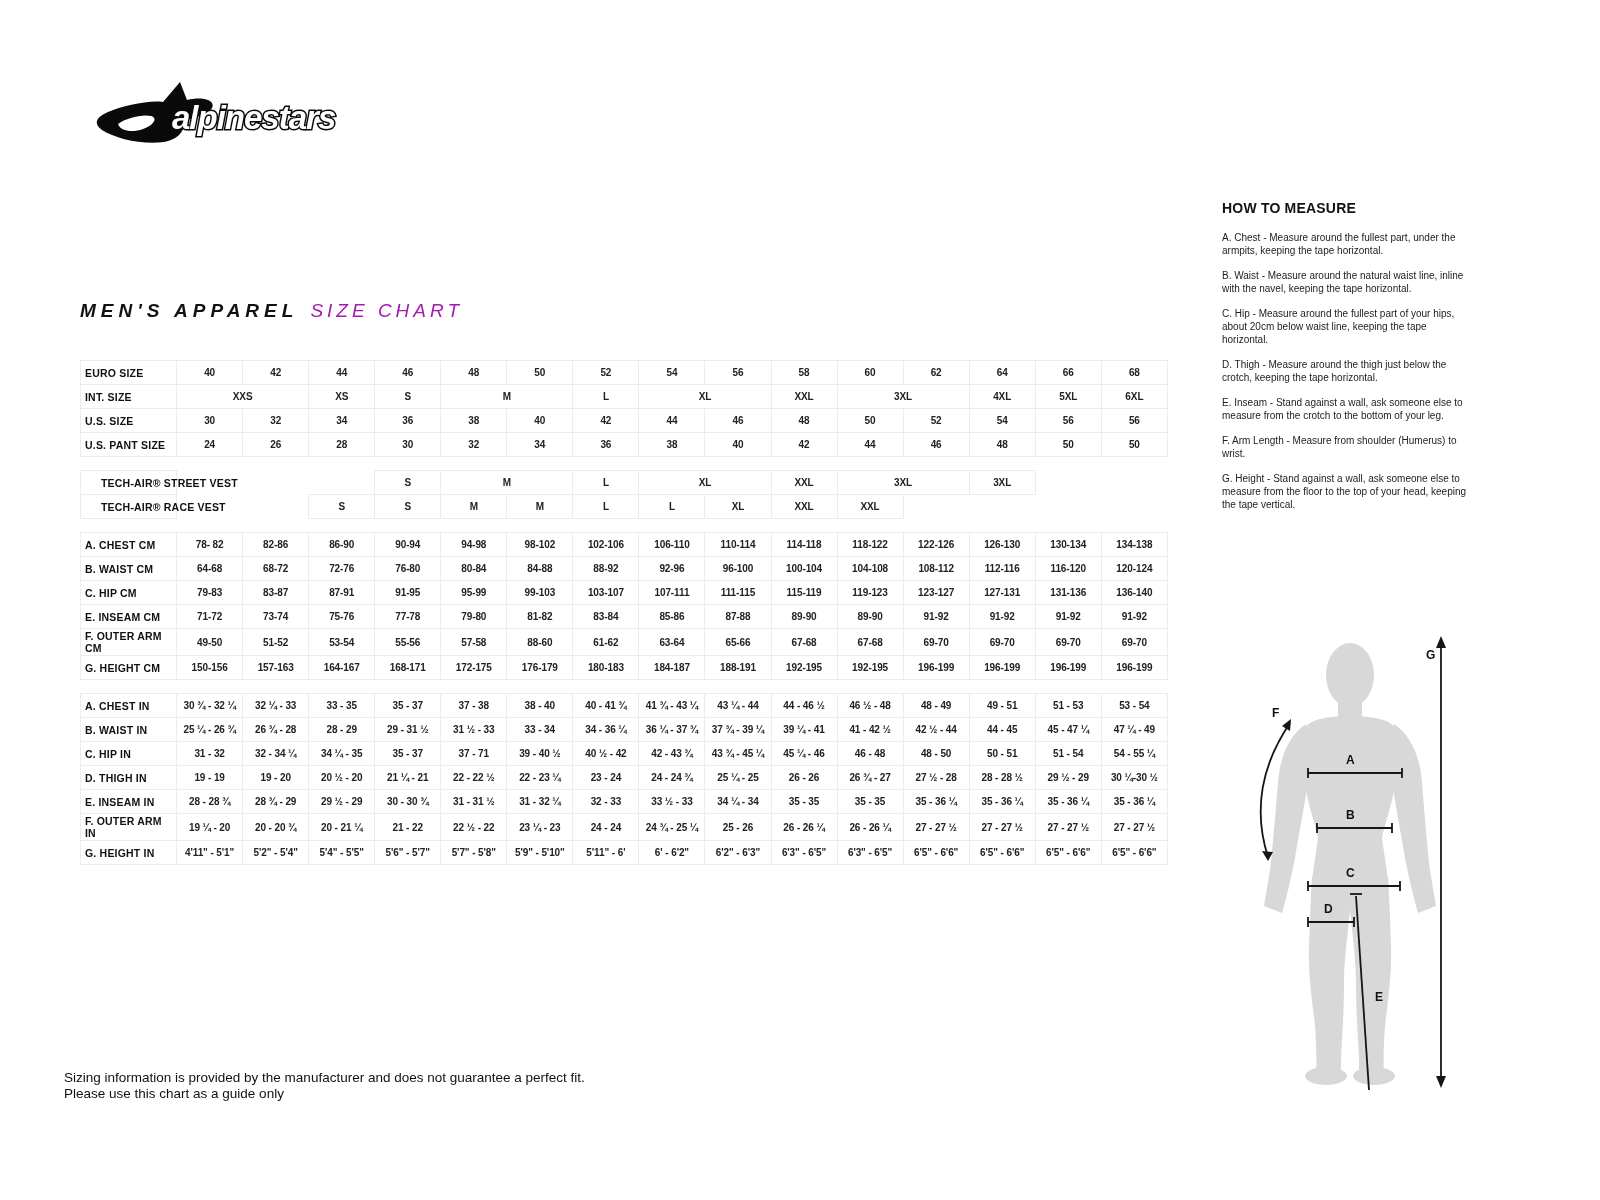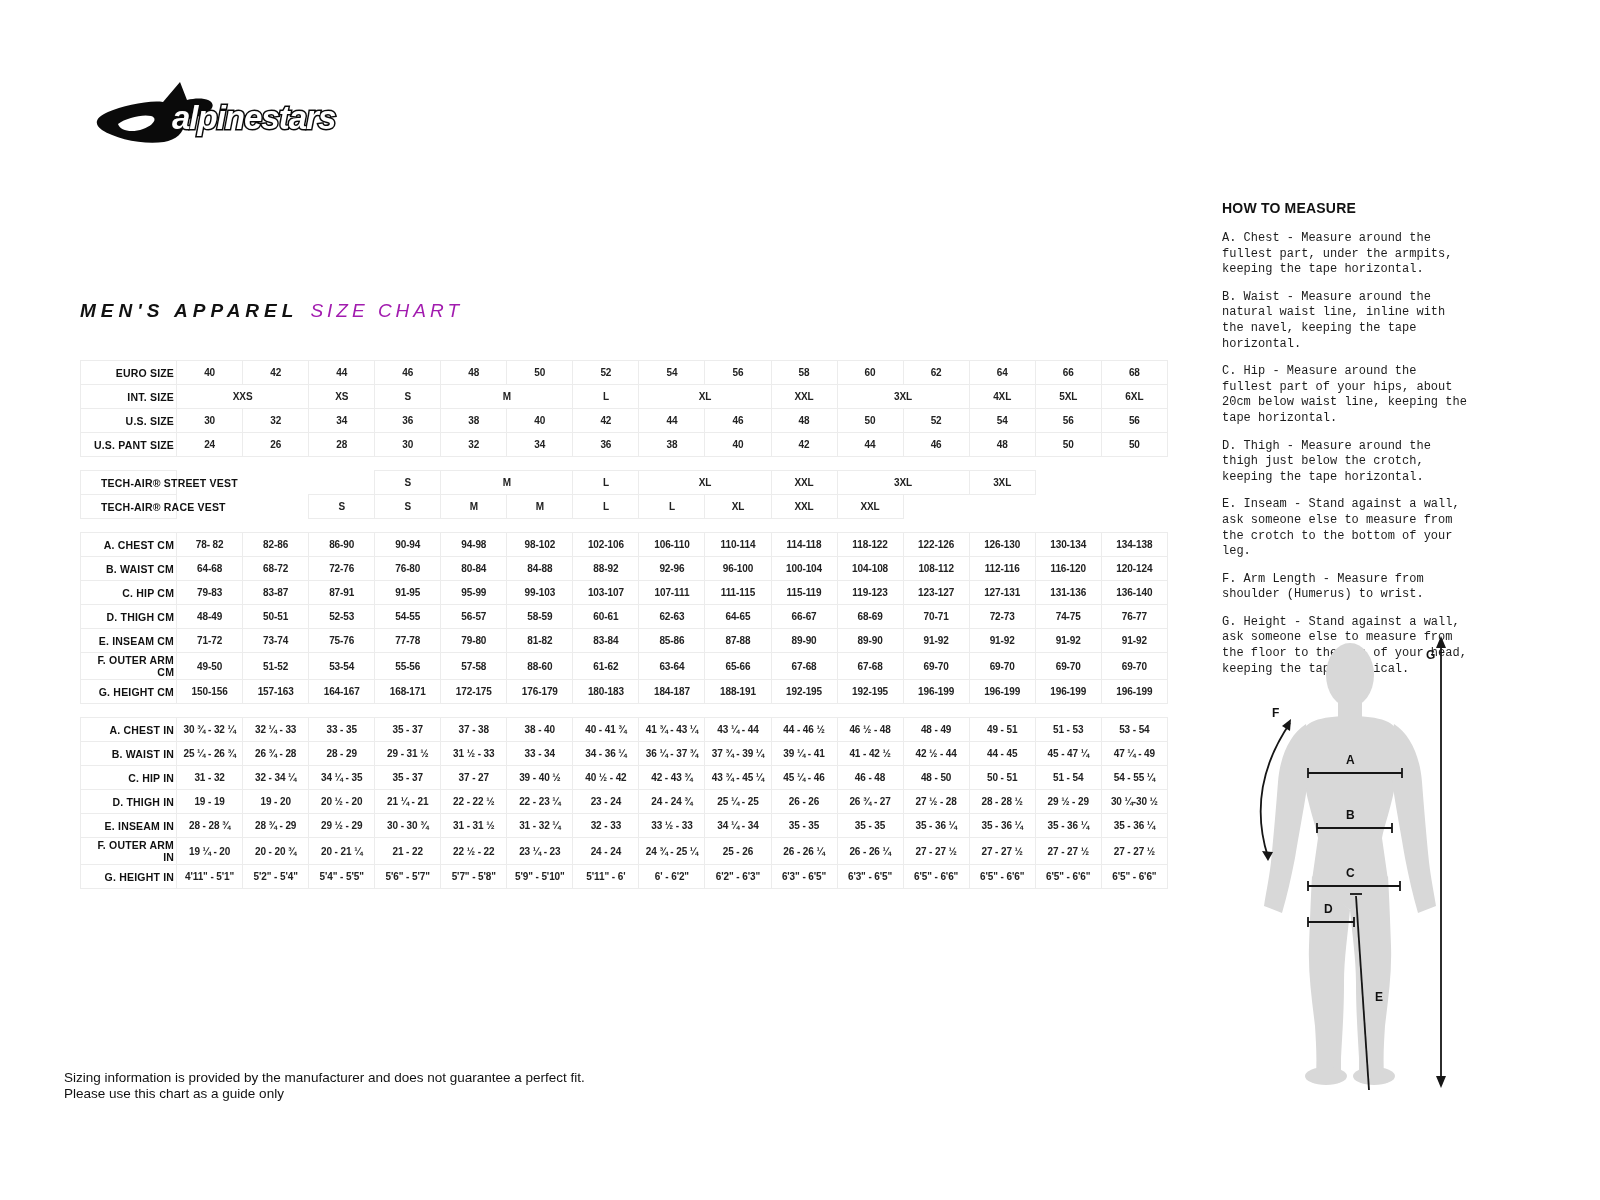--- a/index.html
+++ b/index.html
@@ -15,29 +15,29 @@
   .title .t1 { font-weight:bold; letter-spacing:5px; color:#111; }
   .title .t2 { font-weight:normal; letter-spacing:4px; color:#a21caf; margin-left:12px; }
 
   
   table.chart { position:absolute; left:80px; top:360px; width:1088px;
                 border-collapse:collapse; table-layout:fixed; }
   .chart th, .chart td { border:1px solid #ececec; background:#fff;
                 height:24px; padding:1px 2px; vertical-align:middle;
                 font-size:10px; font-weight:bold; color:#222; text-align:center;
                 letter-spacing:-0.1px; }
-  .chart th { text-align:right; font-size:10.5px; padding-left:4px; letter-spacing:0.2px; color:#111; }
+  .chart th { text-align:left; font-size:10.5px; padding-left:4px; letter-spacing:0.2px; color:#111; }
   .chart tr.vest th { white-space:nowrap; overflow:visible;padding-left:20px; }
   .chart .empty { border:none; background:transparent; }
   .chart tr.spacer td { height:14px; border:none; }
 
   
   .htm { left:1222px; top:200px; width:246px; }
   .htm h3 { font-size:14px; letter-spacing:0.2px; margin-bottom:15px; color:#111; }
-  .htm p { font-size:12px; line-height:1.3; margin-bottom:12px; color:#1c1c1c;font-family:Liberation Mono, monospace; }
+  .htm p { font-size:10px; line-height:1.3; margin-bottom:12px; color:#1c1c1c; }
 
   
   .figure { left:1238px; top:618px; }
 
   
   .disclaimer { left:64px; top:1070px; font-size:13.5px; line-height:1.22; color:#111; }
 </style>
 </head>
 <body>
 
@@ -213,38 +213,20 @@
         <td>107-111</td>
         <td>111-115</td>
         <td>115-119</td>
         <td>119-123</td>
         <td>123-127</td>
         <td>127-131</td>
         <td>131-136</td>
         <td>136-140</td>
       </tr>
       <tr>
-        <th>D. THIGH CM</th>
-        <td>48-49</td>
-        <td>50-51</td>
-        <td>52-53</td>
-        <td>54-55</td>
-        <td>56-57</td>
-        <td>58-59</td>
-        <td>60-61</td>
-        <td>62-63</td>
-        <td>64-65</td>
-        <td>66-67</td>
-        <td>68-69</td>
-        <td>70-71</td>
-        <td>72-73</td>
-        <td>74-75</td>
-        <td>76-77</td>
-      </tr>
-      <tr>
         <th>E. INSEAM CM</th>
         <td>71-72</td>
         <td>73-74</td>
         <td>75-76</td>
         <td>77-78</td>
         <td>79-80</td>
         <td>81-82</td>
         <td>83-84</td>
         <td>85-86</td>
         <td>87-88</td>
@@ -329,21 +311,21 @@
         <td>44  - 45</td>
         <td>45  - 47 ¼</td>
         <td>47 ¼ - 49</td>
       </tr>
       <tr>
         <th>C. HIP IN</th>
         <td>31  - 32</td>
         <td>32  - 34 ¼</td>
         <td>34 ¼ - 35</td>
         <td>35  - 37</td>
-        <td>37  - 27</td>
+        <td>37  - 71</td>
         <td>39 - 40 ½</td>
         <td>40 ½ - 42</td>
         <td>42  - 43 ¾</td>
         <td>43 ¾ - 45 ¼</td>
         <td>45 ¼ - 46</td>
         <td>46  - 48</td>
         <td>48  - 50</td>
         <td>50 - 51</td>
         <td>51  - 54</td>
         <td>54  - 55 ¼</td>

